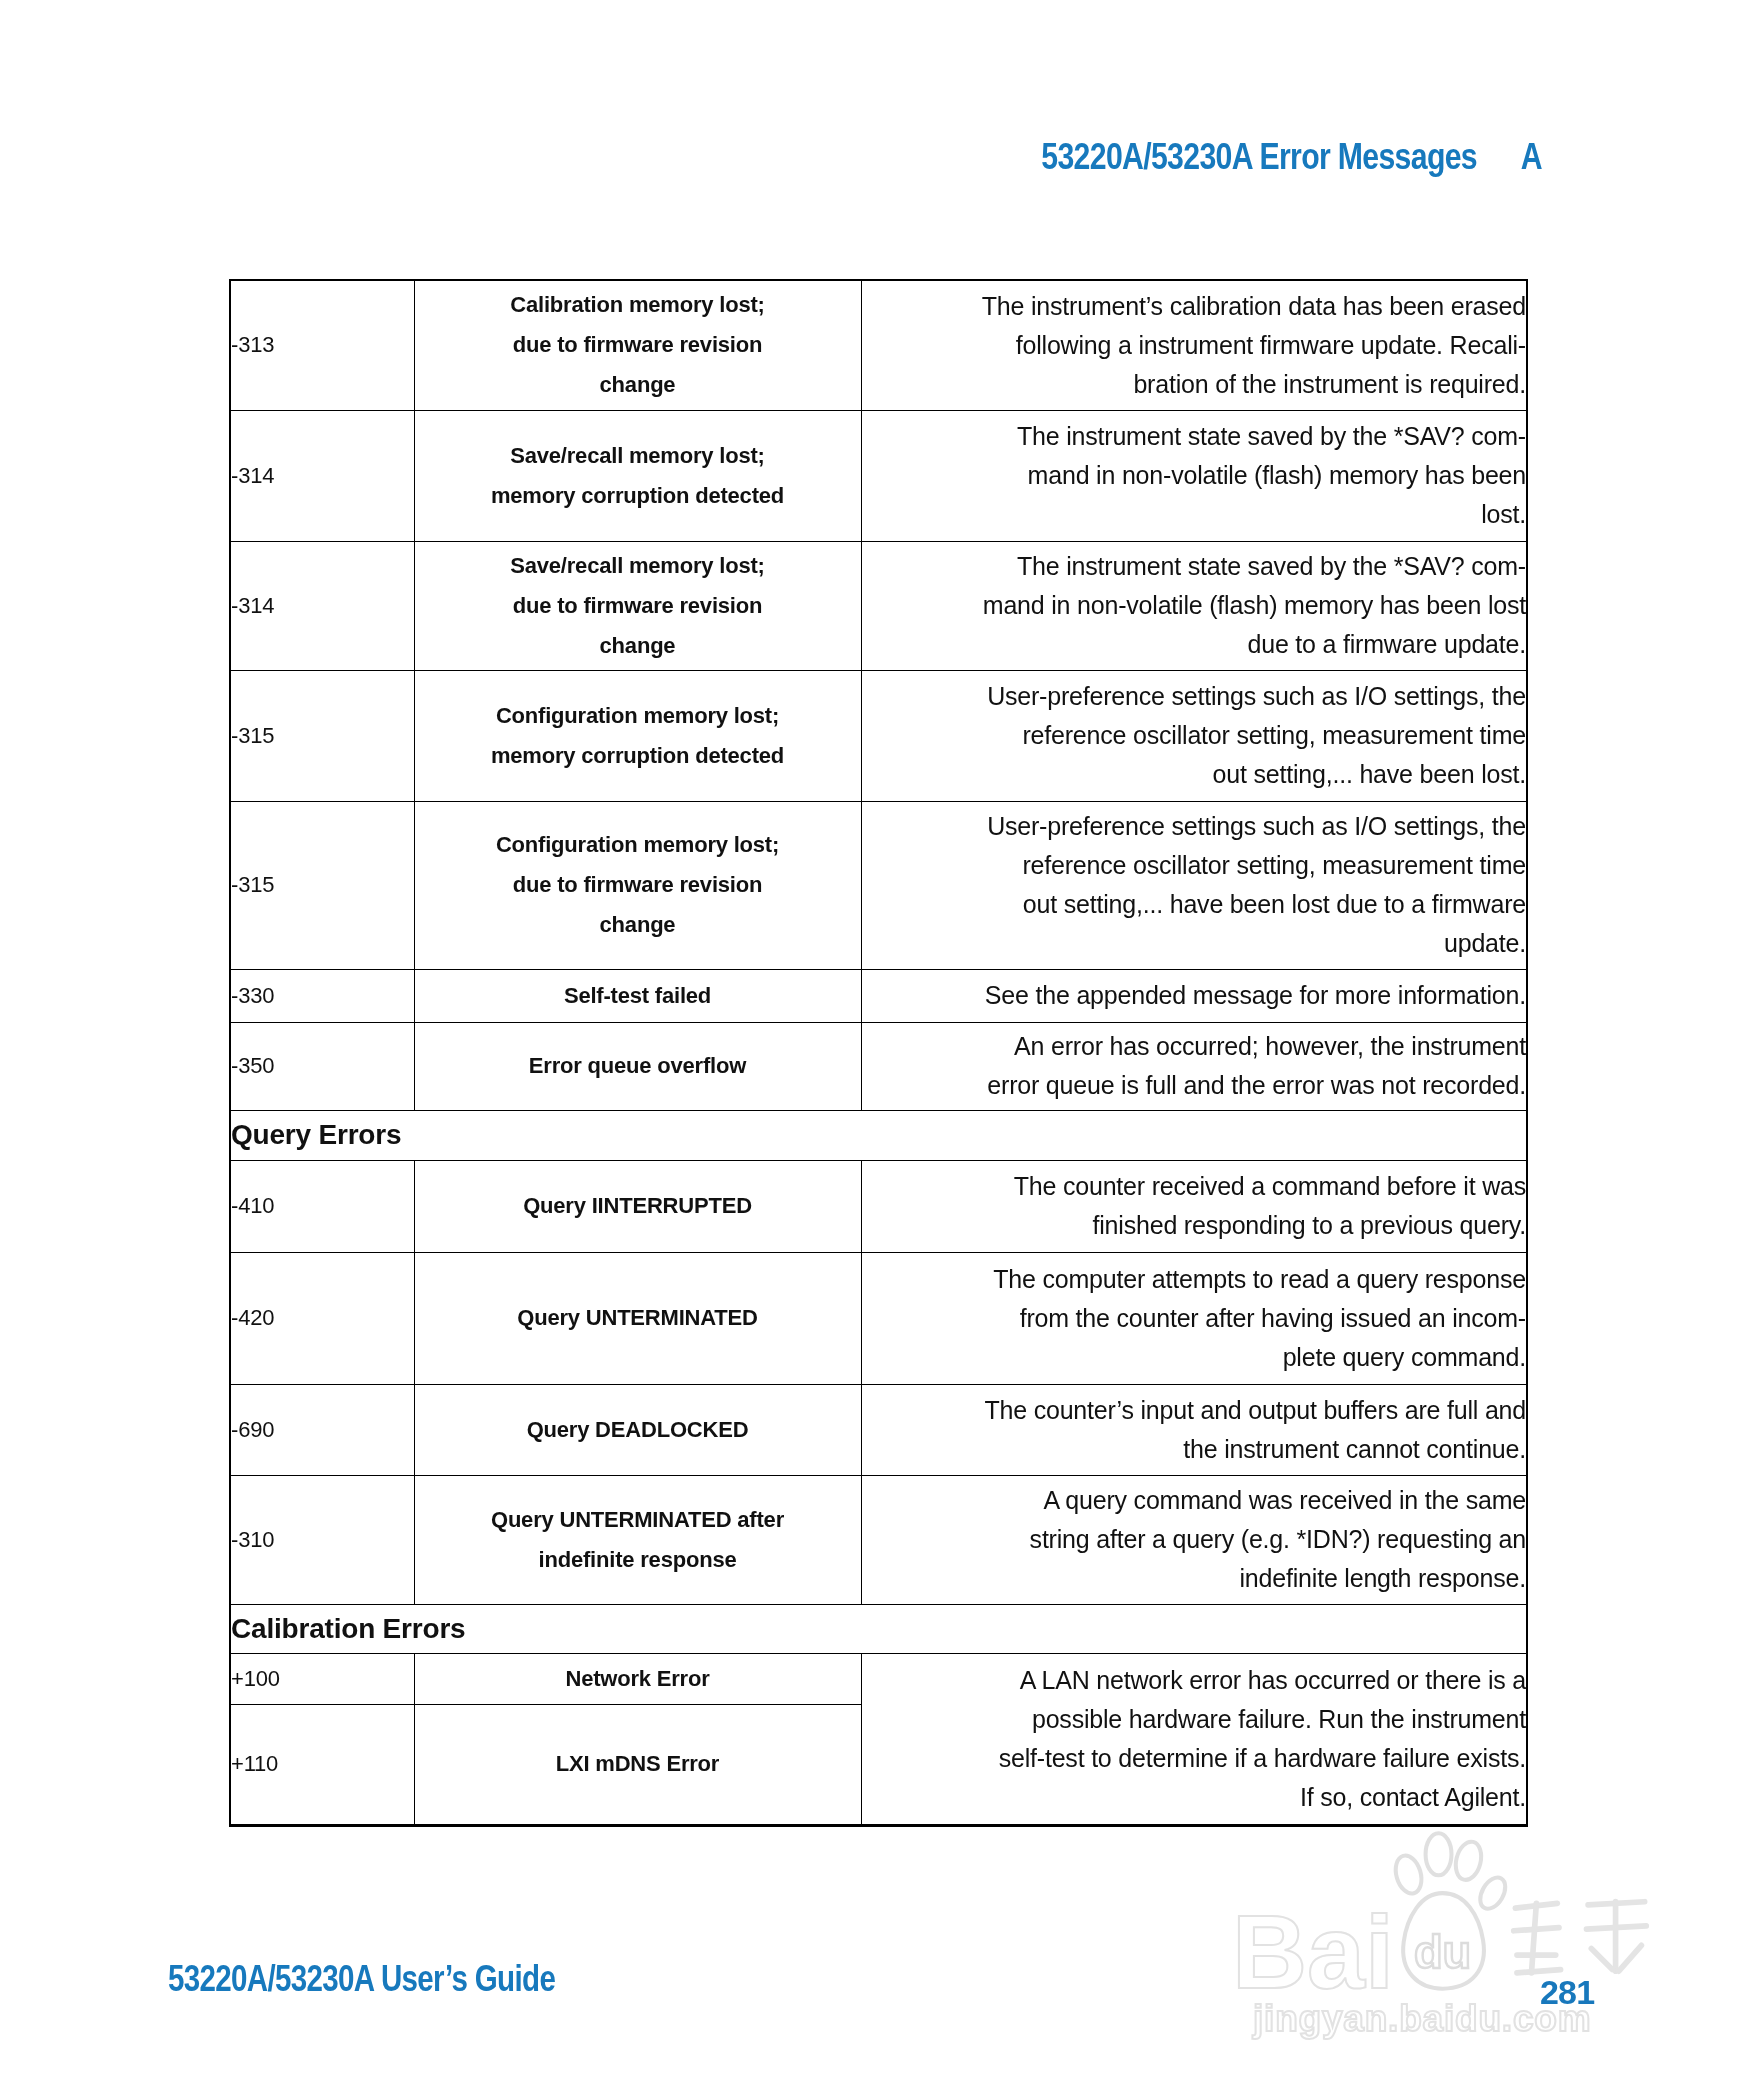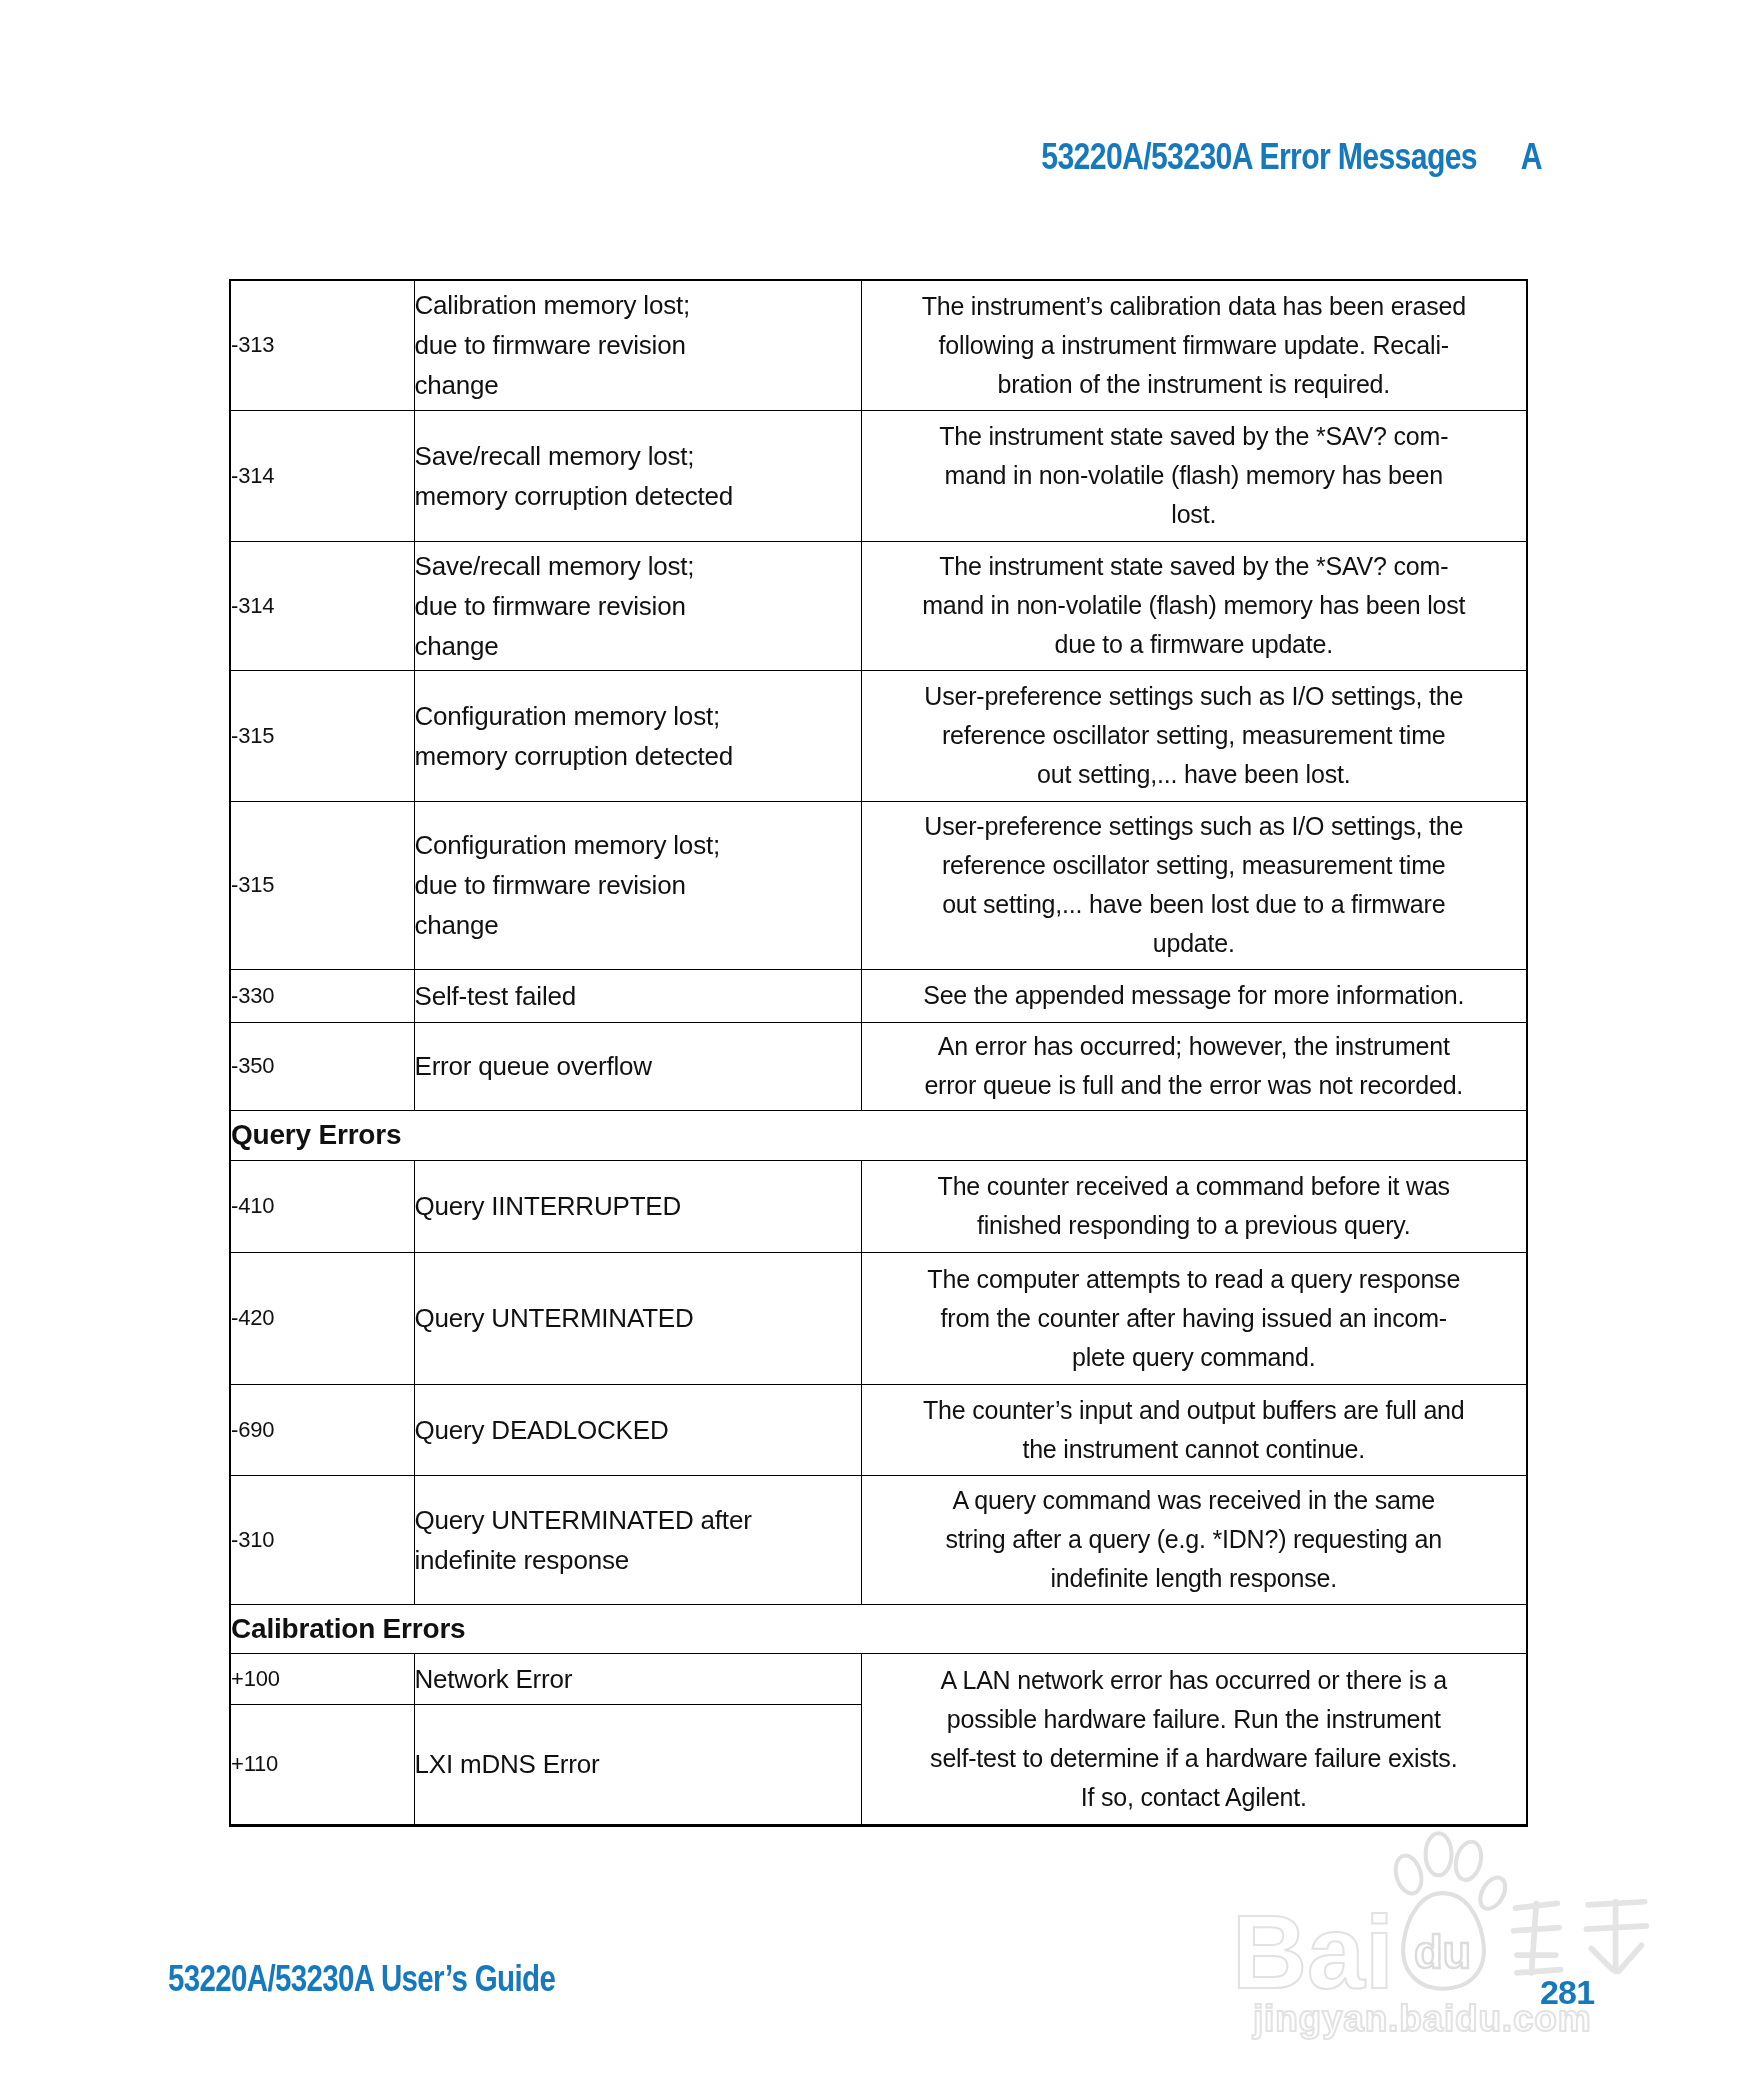--- a/index.html
+++ b/index.html
@@ -10,23 +10,23 @@
   .page-header{position:absolute;top:136px;right:142px;display:flex;align-items:baseline;gap:52px;
                font-weight:bold;font-size:36px;letter-spacing:-0.8px;color:#1779bd;
                transform:scaleX(0.84);transform-origin:right center;white-space:nowrap;}
 
   
   .tblwrap{position:absolute;left:229px;top:279px;}
   table.err{border-collapse:collapse;table-layout:fixed;width:1296px;
             border:2.4px solid #000;border-bottom-width:3.2px;}
   table.err td{border:1.6px solid #000;vertical-align:middle;padding:0;}
   td.code{width:184px;text-align:left;font-size:22px;letter-spacing:-0.2px;}
-  td.msg{width:447px;font-weight:normal;font-size:26px;line-height:40px;
+  td.msg{width:447px;text-align:center;font-weight:bold;font-size:22px;line-height:40px;
          white-space:pre-line;letter-spacing:-0.2px;}
-  td.desc{width:666px;text-align:center;font-size:25px;line-height:39px;white-space:pre-line;
+  td.desc{width:666px;text-align:right;font-size:25px;line-height:39px;white-space:pre-line;
           padding-left:14.6px;padding-right:3.2px;letter-spacing:-0.2px;}
   td.section{text-align:left;font-weight:bold;font-size:28px;letter-spacing:-0.2px;}
 
   
   .footer-left{position:absolute;left:168px;top:1958px;font-weight:bold;font-size:36px;
                color:#1779bd;letter-spacing:-0.8px;transform:scaleX(0.82);
                transform-origin:left center;white-space:nowrap;}
   .footer-page{position:absolute;left:1540px;top:1973px;font-weight:bold;font-size:34px;
                color:#1878bc;letter-spacing:-0.8px;}
 

